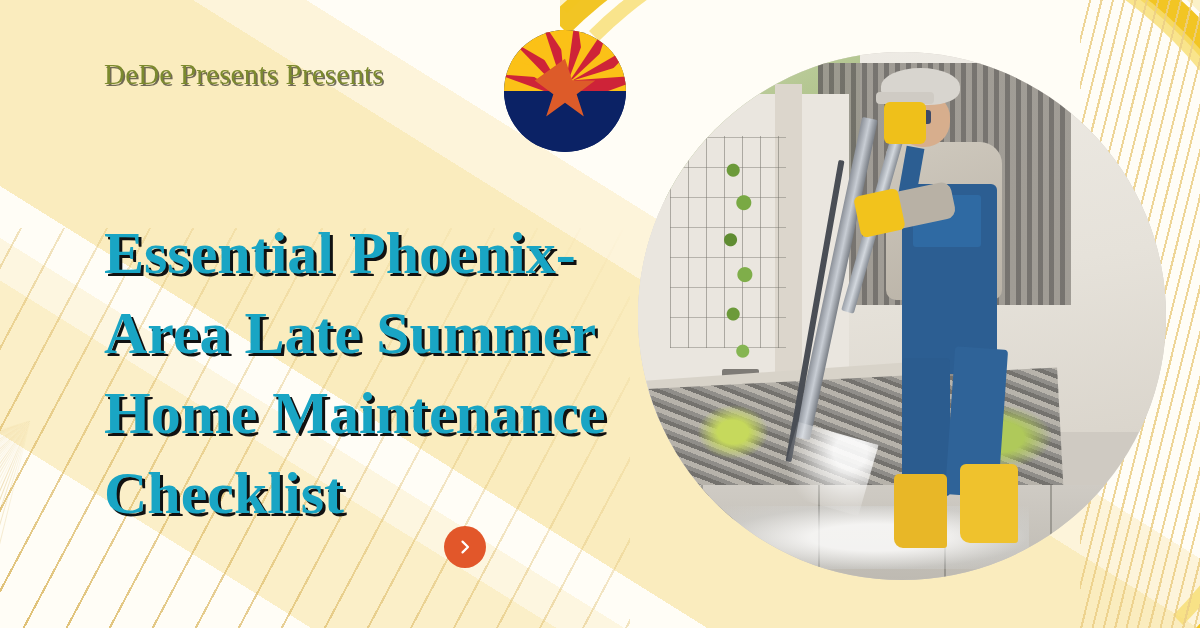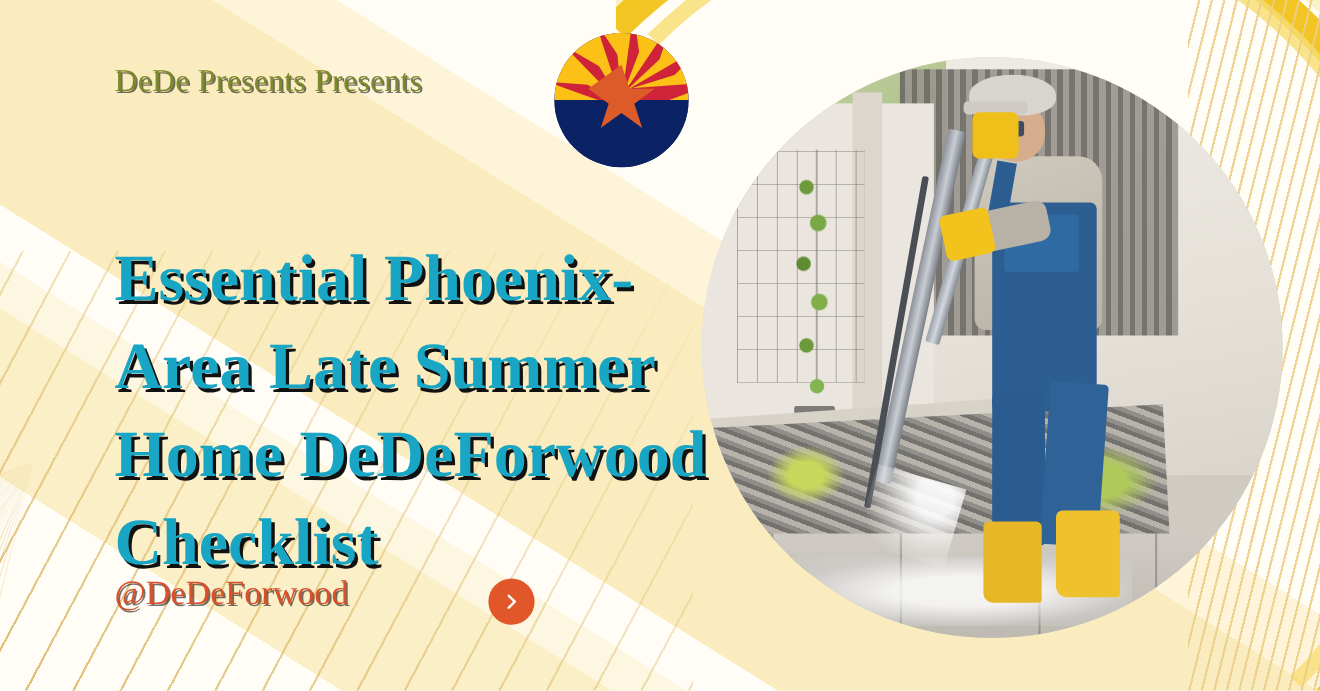--- a/index.html
+++ b/index.html
@@ -343,23 +343,22 @@
     <div class="w-head"></div>
     <div class="w-glass"></div>
     <div class="w-cap"></div>
     <div class="w-cap2"></div>
     <div class="w-glove2"></div>
     <div class="w-spray"></div>
   </div>
 
   <div class="presents">DeDe Presents Presents</div>
 
-  <h1 class="title">Essential Phoenix-Area Late Summer Home DeDeForwood Checklist</h1>
-
-  <div class="handle">@DeDeForwood</div>
+  <h1 class="title">Essential Phoenix-Area Late Summer Home Maintenance Checklist</h1>
+
 
   <div class="arrow-btn">
     <span>
       <svg width="16" height="16" viewBox="0 0 16 16" aria-hidden="true">
         <path d="M5.5 2.6 L11 8 L5.5 13.4" fill="none" stroke="#ffffff" stroke-width="2.2" stroke-linecap="round" stroke-linejoin="round"></path>
       </svg>
     </span>
   </div>
 
 </div>

